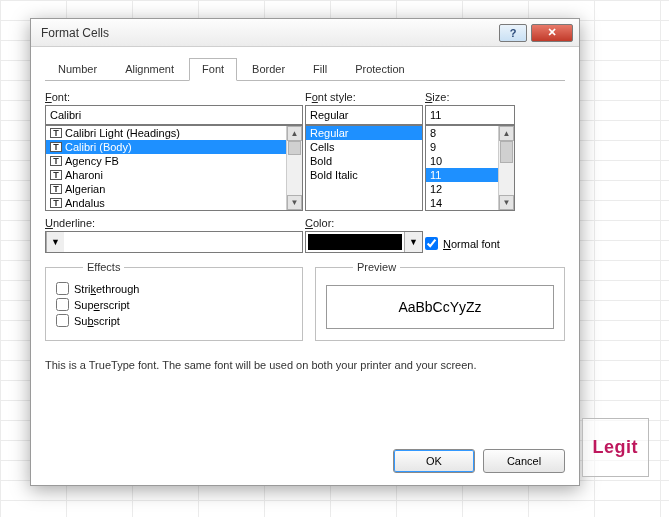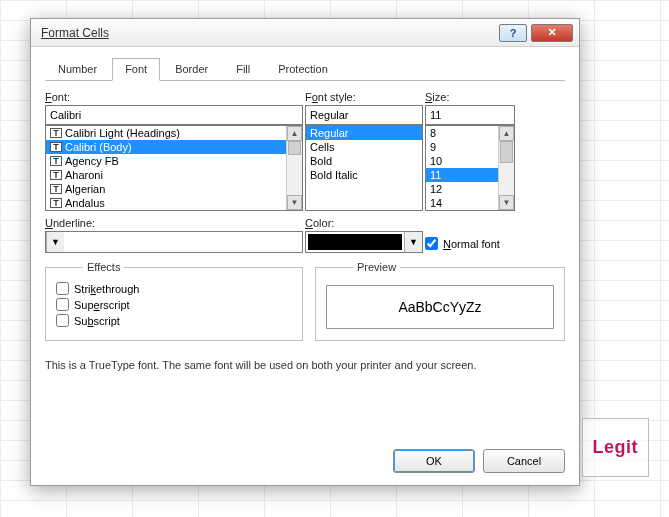--- a/index.html
+++ b/index.html
@@ -10,21 +10,21 @@
   linear-gradient(to right, #d4d4d4 1px, transparent 1px),
   linear-gradient(to bottom, #d4d4d4 1px, transparent 1px);
   background-size: 66px 20px; background-color: #fff; opacity: .45;
 }
 
 .dialog { position: absolute; left: 30px; top: 18px; width: 550px; height: 468px;
   background: #fff; border: 1px solid #9a9a9a; box-shadow: 0 4px 18px rgba(0,0,0,.35); }
 
 .titlebar { height: 28px; background: linear-gradient(#fdfdfd,#ececec);
   border-bottom: 1px solid #cfcfcf; display: flex; align-items: center; padding: 0 6px; }
-.titlebar .title { font-size: 12px; color: #333; flex:1; padding-left: 4px; text-decoration: underline; }
+.titlebar .title { font-size: 12px; color: #333; flex:1; padding-left: 4px; }
 .titlebar .btns { display: flex; gap: 4px; }
 .titlebar .winbtn { width: 28px; height: 18px; border: 1px solid #7a7a7a; border-radius: 2px;
   display:flex; align-items:center; justify-content:center; font-size:11px; cursor:pointer; }
 .titlebar .help { background: linear-gradient(#eaf3fb,#c9e0f4); color:#2a4a7a; font-weight:bold;}
 .titlebar .close { background: linear-gradient(#e87a6a,#c13a2a); color:#fff; width:42px; font-weight:bold;}
 
 .body { padding: 10px 14px 12px 14px; position: relative; height: calc(100% - 28px); }
 
 .tabs { display:flex; border-bottom: 1px solid #b9b9b9; margin-bottom: 10px; }
 .tab { font-size: 11px; color:#333; padding: 4px 12px 5px 12px; border:1px solid transparent;
@@ -84,20 +84,21 @@
     <div class="btns">
       <div class="winbtn help">?</div>
       <div class="winbtn close">✕</div>
     </div>
   </div>
 
   <div class="body">
 
     <div class="tabs">
       <div class="tab">Number</div>
+      <div class="tab">Alignment</div>
       <div class="tab active">Font</div>
       <div class="tab">Border</div>
       <div class="tab">Fill</div>
       <div class="tab">Protection</div>
     </div>
 
     <div class="row">
 
       <div class="col" style="width:258px;">
         <div class="label"><span class="u">F</span>ont:</div>

